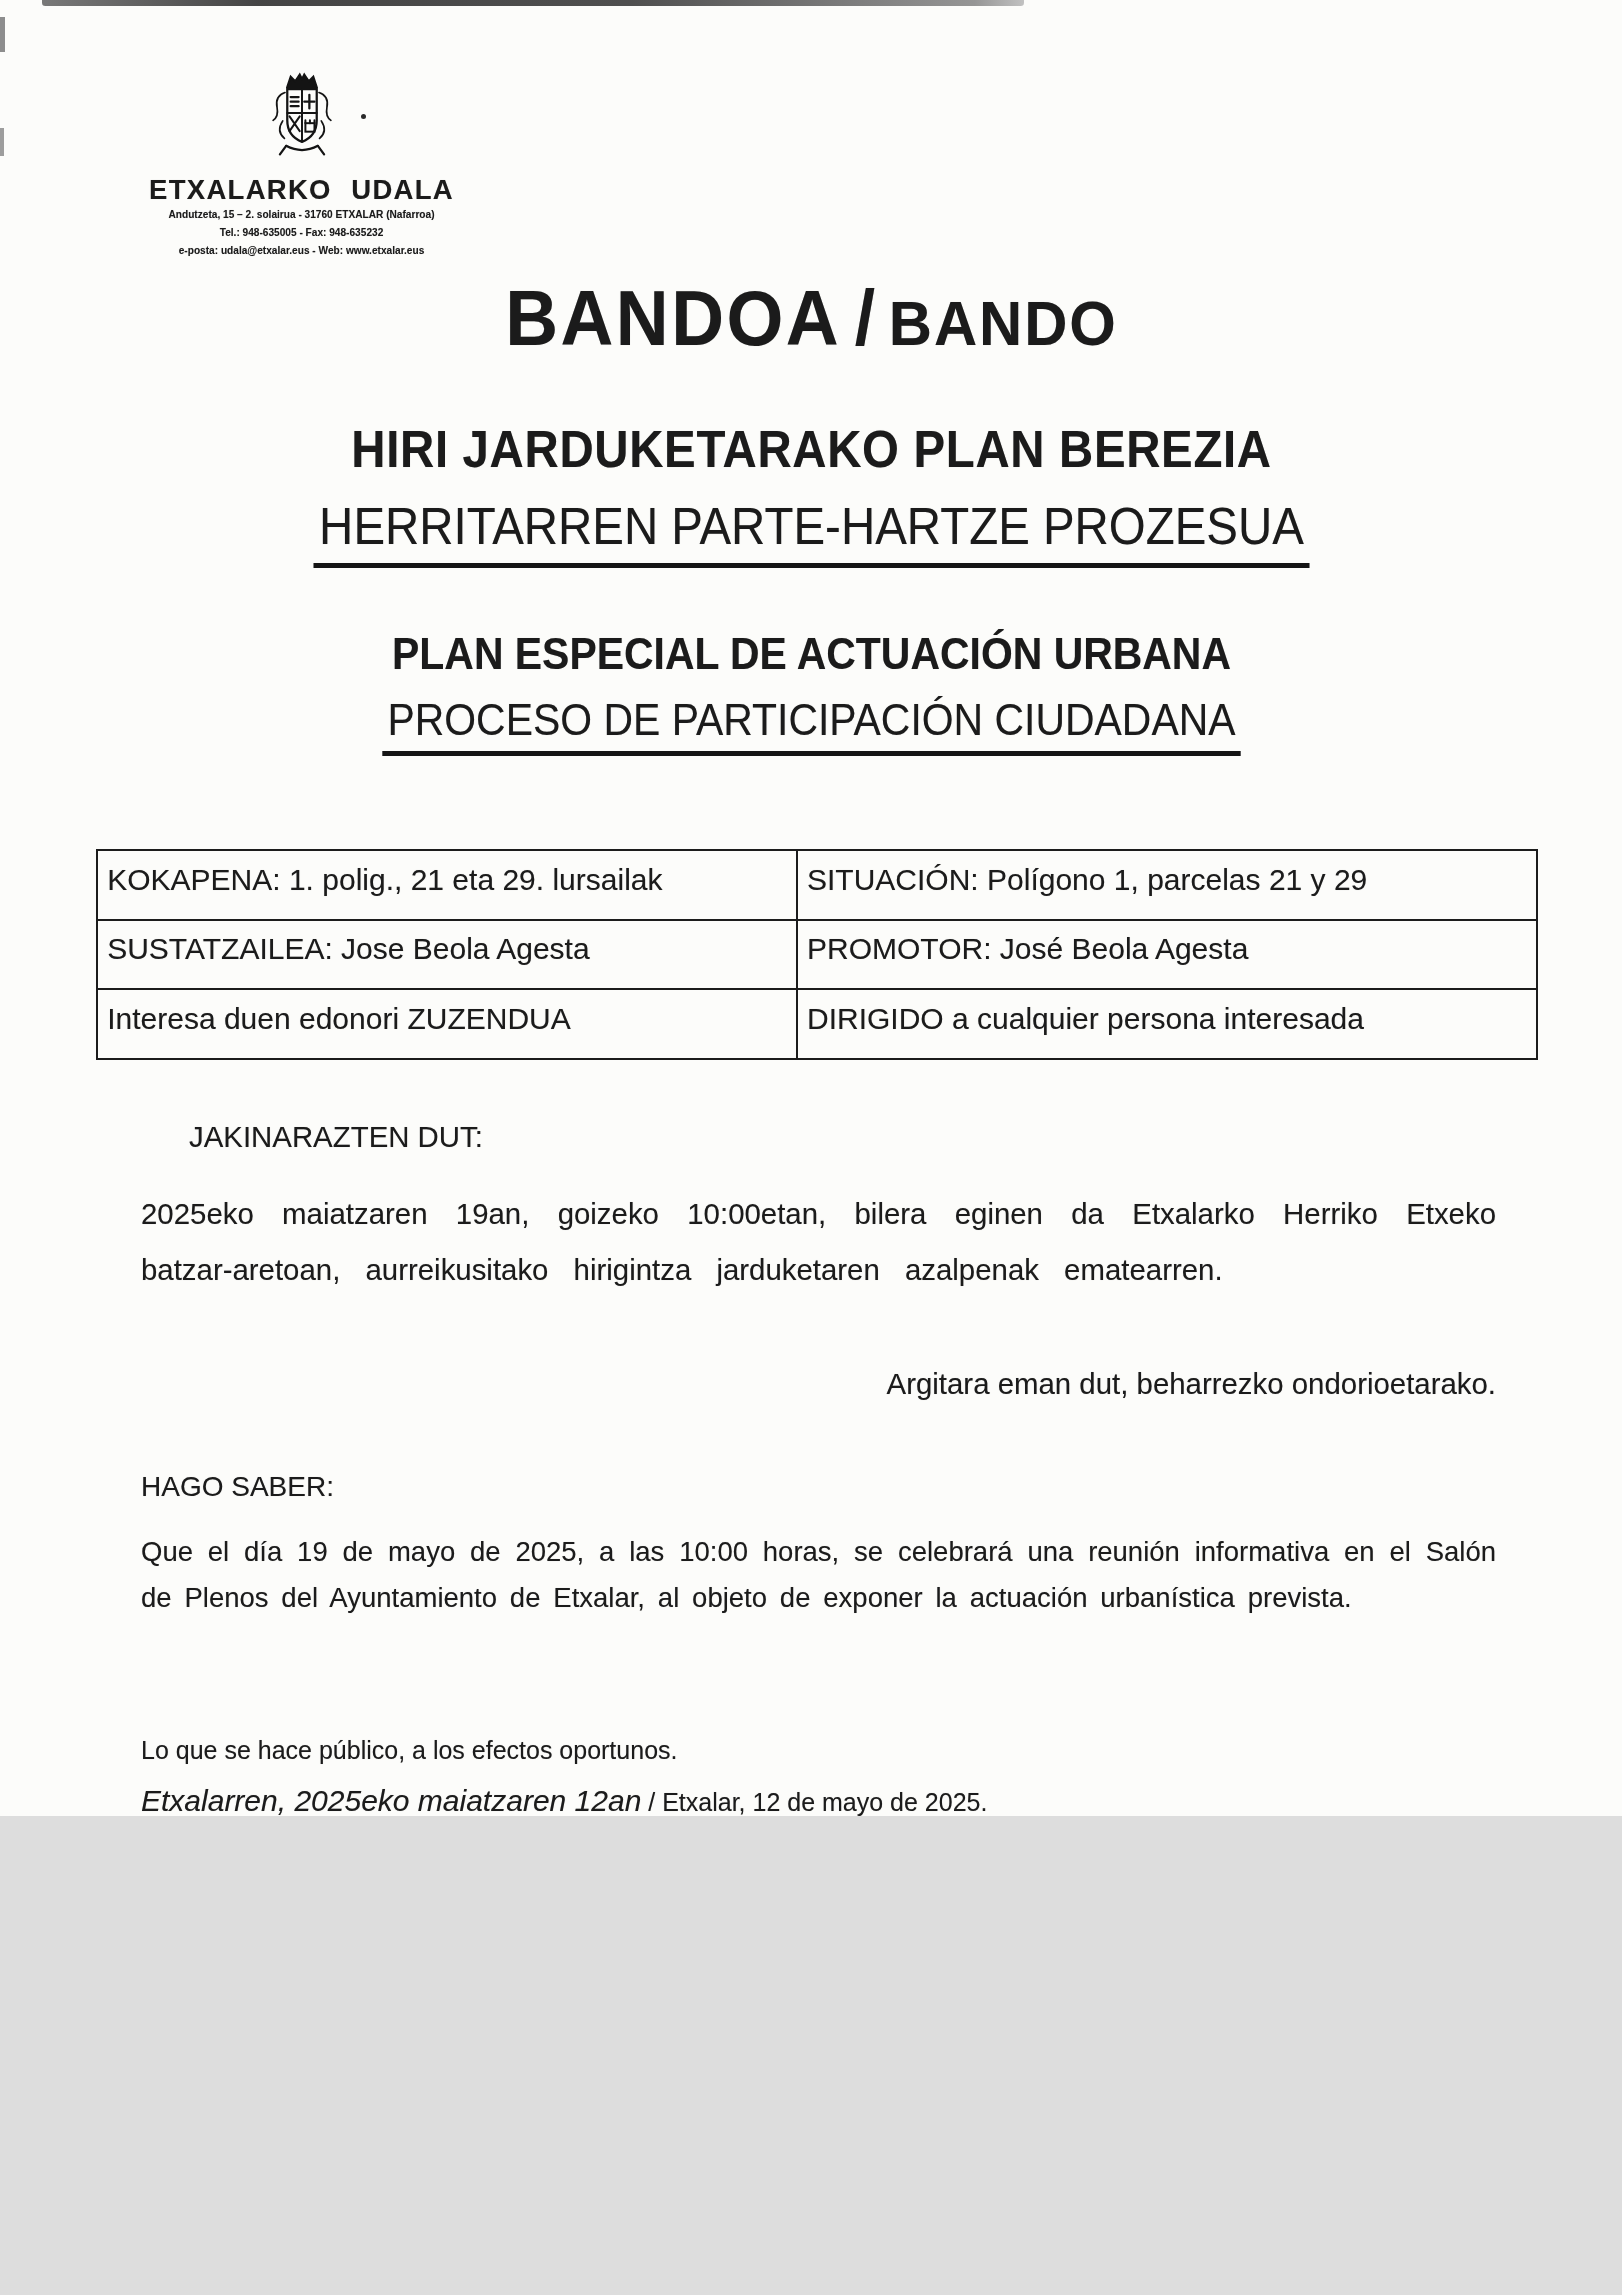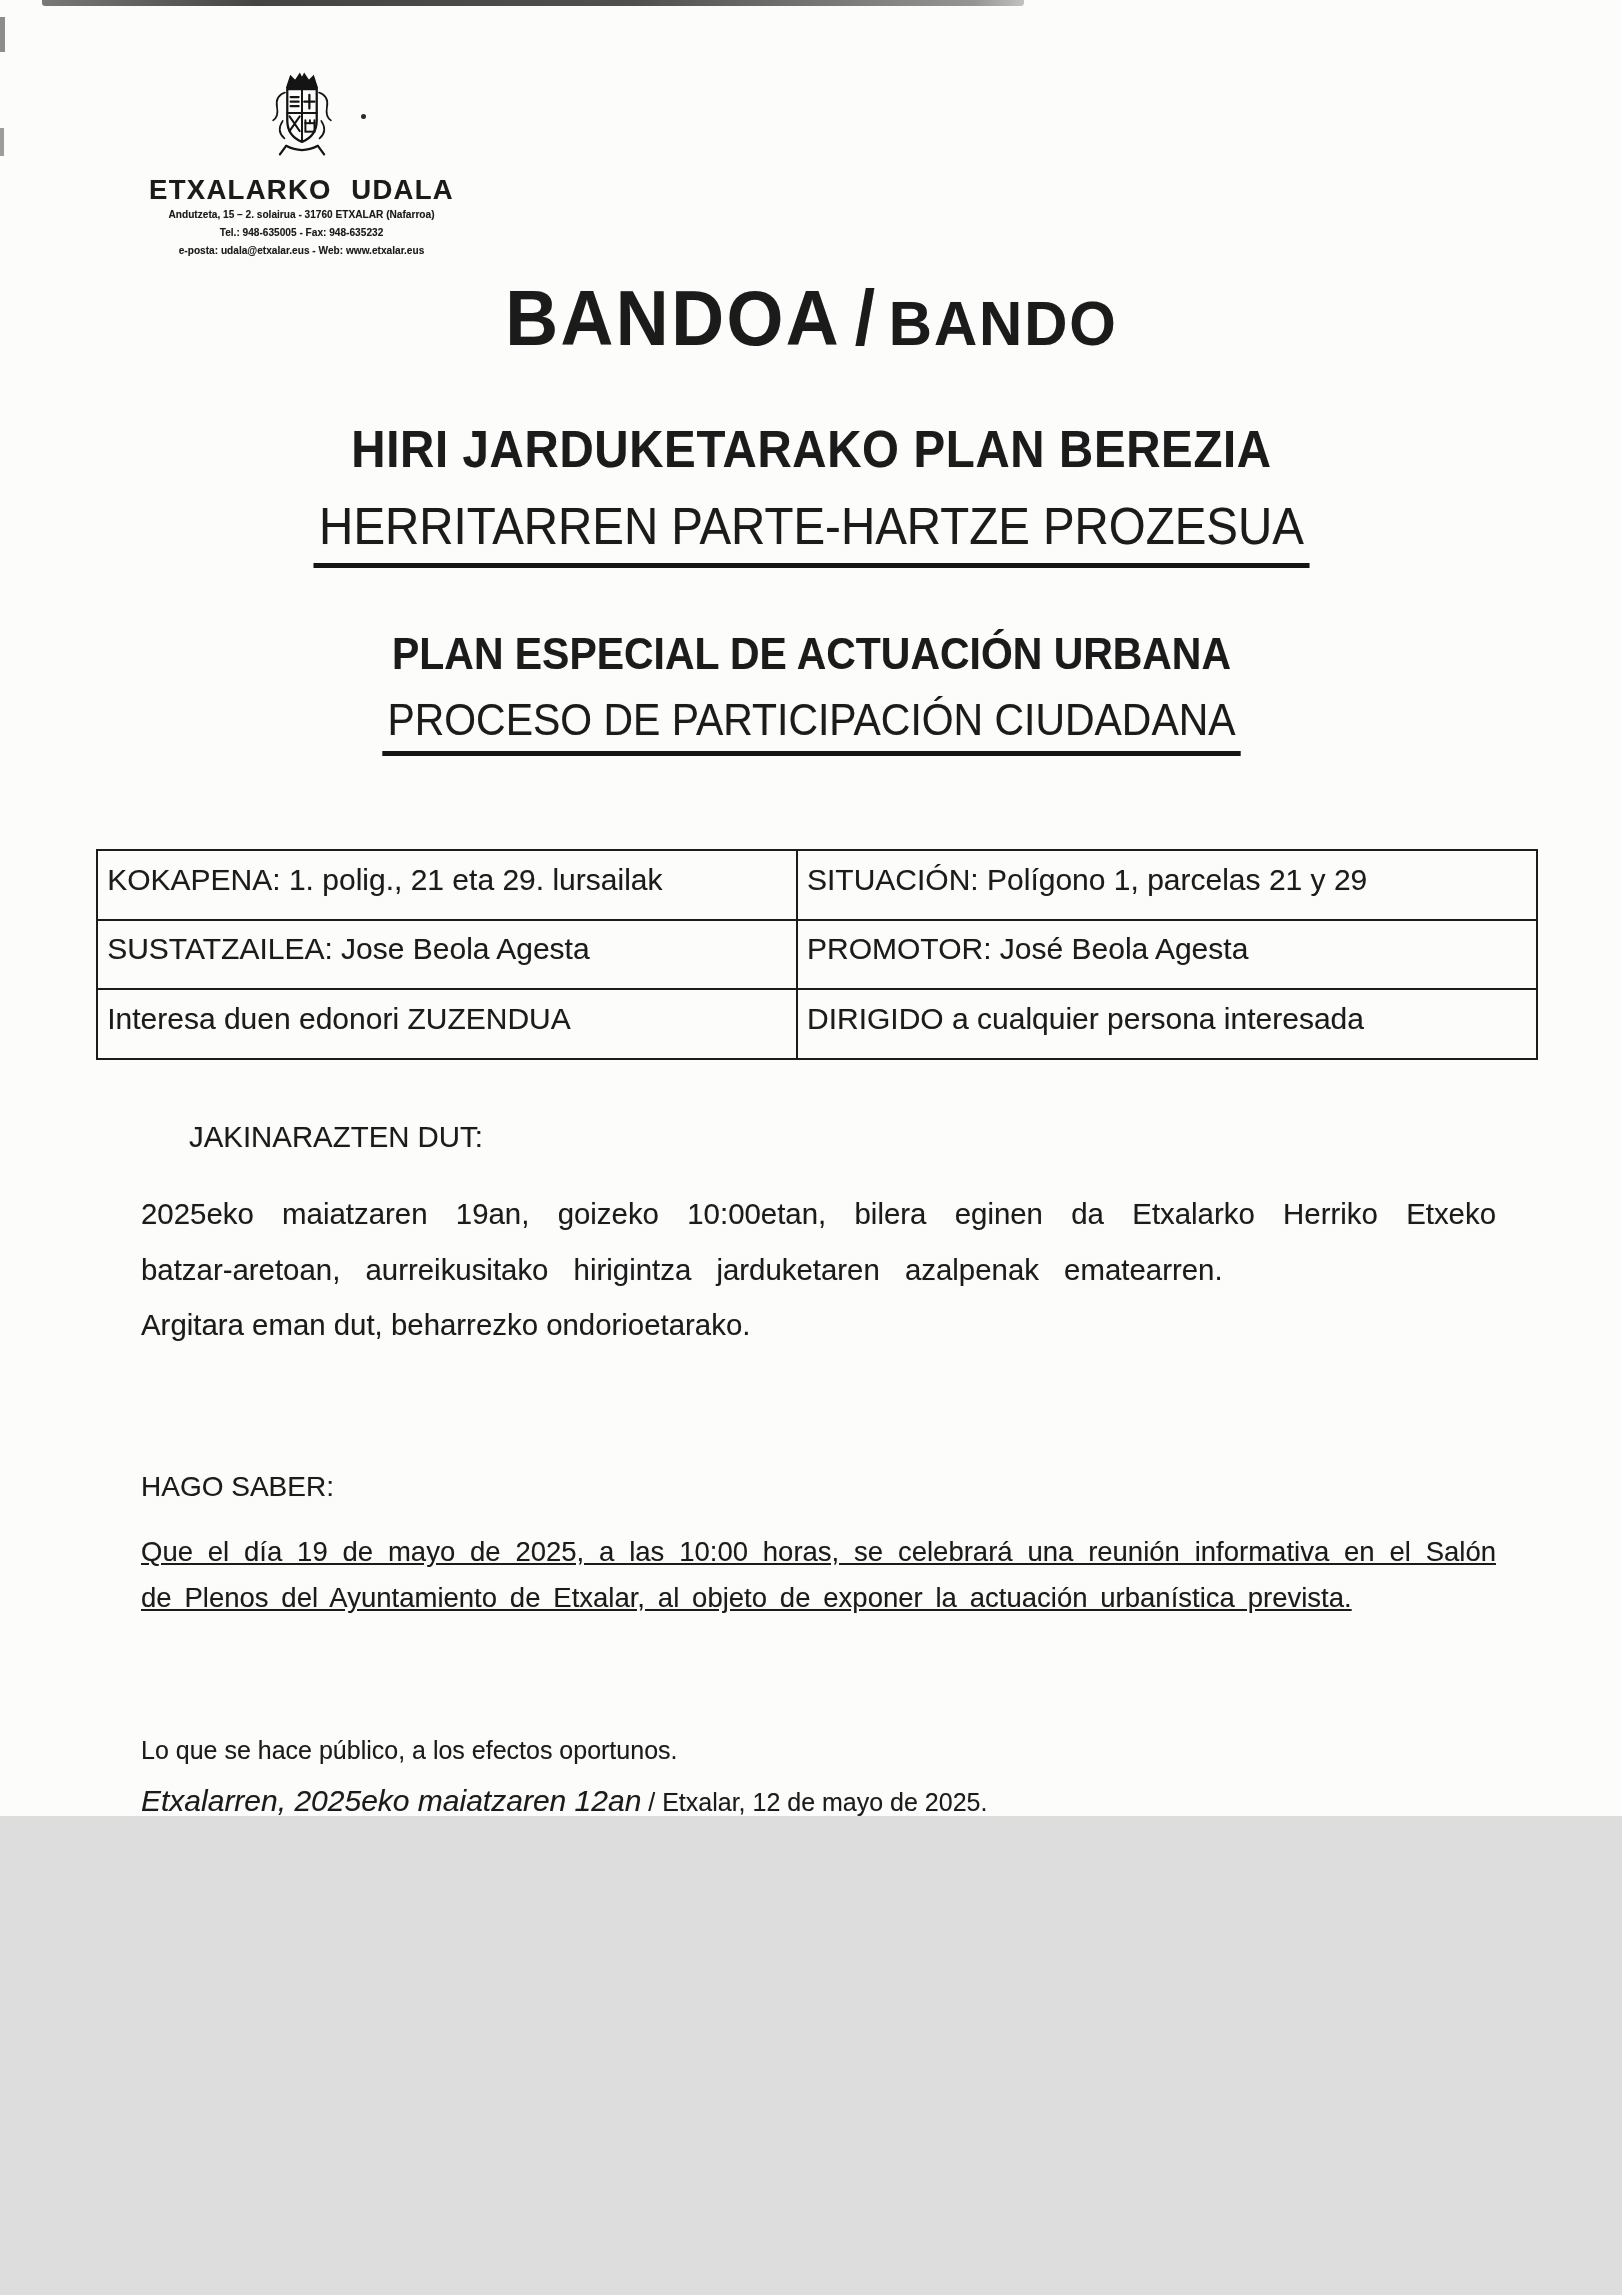--- a/index.html
+++ b/index.html
@@ -40,23 +40,23 @@
 
   
   .info-table{position:absolute;left:96px;top:849px;width:1442px;border-collapse:collapse;}
   .info-table td{border:2.6px solid #1c1c1c;font-size:30px;line-height:35px;
     padding:10.5px 11.8px 22px 9.2px;vertical-align:top;white-space:nowrap;}
 
   
   .body-block{position:absolute;left:141px;width:1355px;}
   .eu-intro{top:1120px;font-size:29.4px;margin-left:48px;}
   .eu-para1{top:1186px;font-size:29.4px;line-height:56px;text-align:justify;word-spacing:17px;}
-  .eu-para2{top:1308px;font-size:29.4px;}
+  .eu-para2{top:1367px;font-size:29.4px;text-align:right;}
   .es-intro{top:1471px;font-size:28px;}
-  .es-para1{top:1529px;font-size:27.5px;line-height:46px;text-align:justify;word-spacing:5.2px;text-decoration:underline;}
+  .es-para1{top:1529px;font-size:27.5px;line-height:46px;text-align:justify;word-spacing:5.2px;}
   .es-para2{top:1736px;font-size:25px;}
 
   .dateline{position:absolute;left:141px;top:1784px;white-space:nowrap;}
   .dateline .d-eu{font-size:30px;font-style:italic;}
   .dateline .d-sep,.dateline .d-es{font-size:25px;}
   .sig-caption{top:1878px;}
   .sig-caption .s-eu{font-size:30px;}
   .sig-caption .s-sep,.sig-caption .s-es{font-size:25px;}
 
   .stamp-wrap{position:absolute;left:614px;top:1945px;width:432px;height:314px;}

